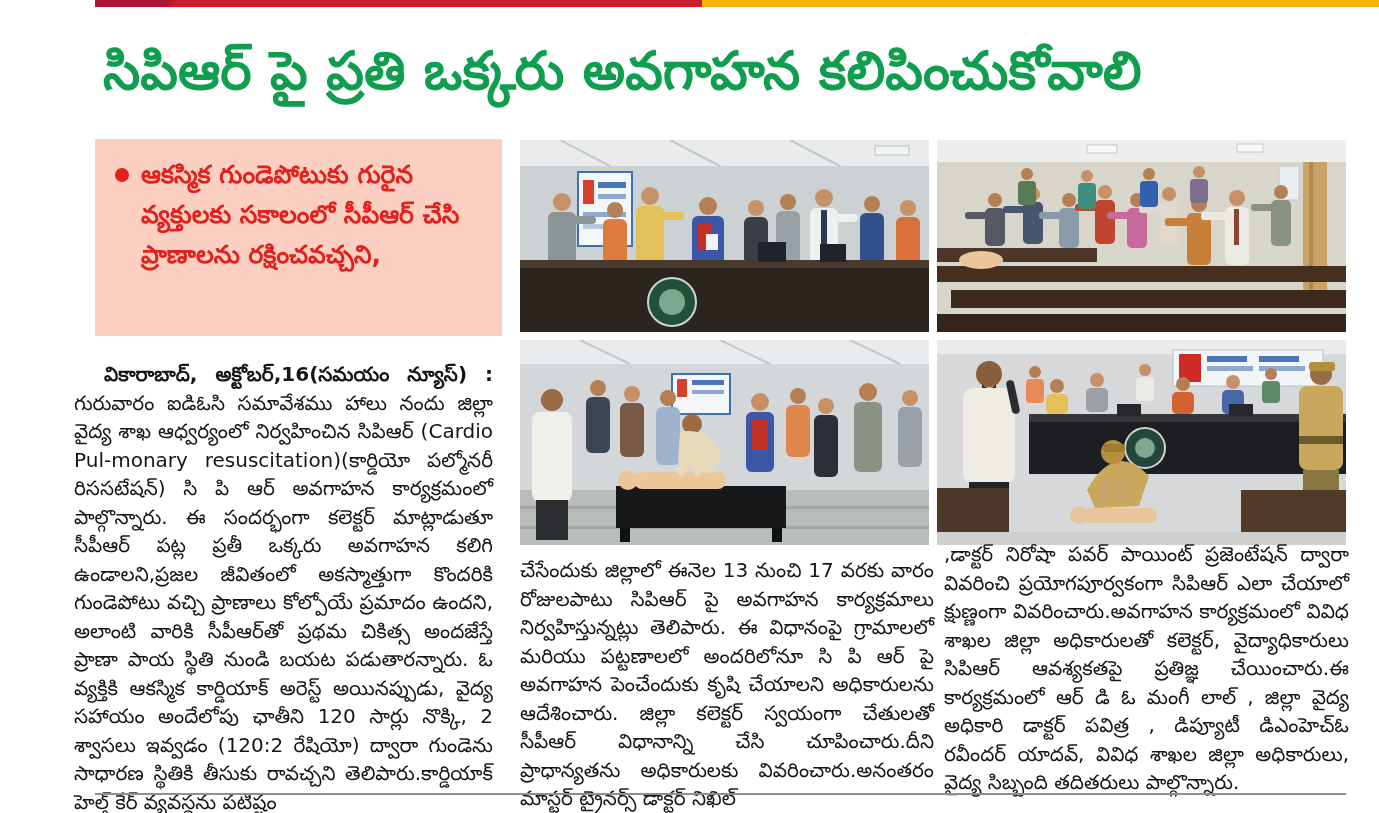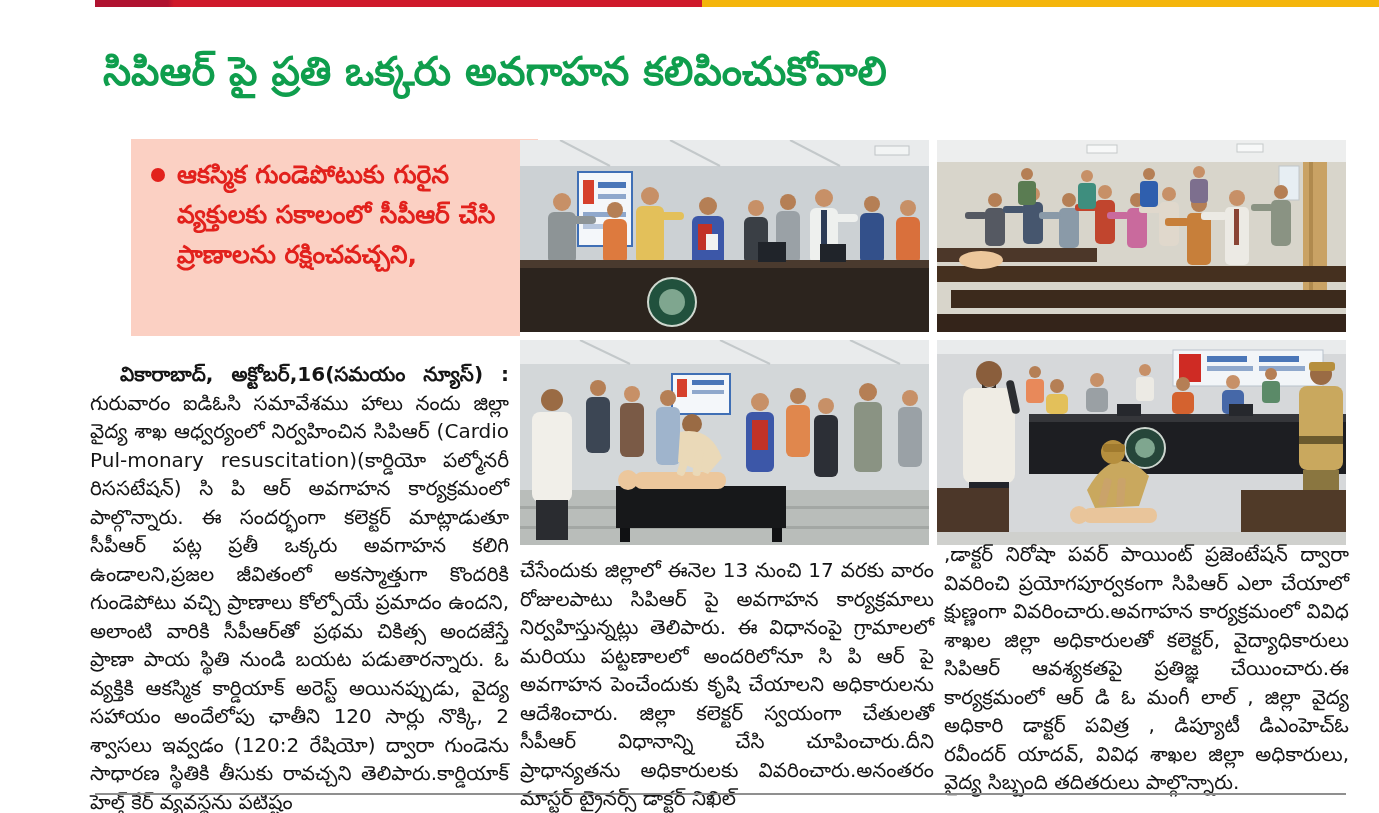--- a/index.html
+++ b/index.html
@@ -17,31 +17,30 @@
     position: absolute; left: 95px; top: 0; width: 607px; height: 7px;
     background: linear-gradient(to right, #b01330 0%, #b01330 12%, #cf1a2b 13%, #cf1a2b 100%);
   }
   .topbar-gold {
     position: absolute; left: 702px; top: 0; width: 677px; height: 7px;
     background: #f4b50b;
   }
   
   .headline {
     position: absolute; left: 103px; top: 36px; width: 1245px;
-    font-size: 40px; line-height: 70px; font-weight: 800;
+    font-size: 53px; line-height: 70px; font-weight: 800;
     color: #0f9e4d; letter-spacing: 0px;
     font-family: "DejaVu Sans", sans-serif;
     white-space: nowrap;
   }
   
   .highlight-box {
     position: absolute; left: 95px; top: 139px; width: 407px; height: 197px;
     background: #fbd0c3;
     padding: 16px 18px 10px 18px;
-    margin-left: 36px;
   }
   .bullet-item {
     display: flex; align-items: flex-start;
     color: #e2211c; font-weight: 700;
     font-size: 25px; line-height: 40px;
   }
   .bullet-dot {
     flex: 0 0 auto;
     width: 14px; height: 14px; border-radius: 50%;
     background: #e2211c; margin: 13px 12px 0 2px;
@@ -58,21 +57,21 @@
   .photo { width: 100%; height: 100%; overflow: hidden; background: #c9ced1; }
   .photo svg { display: block; width: 100%; height: 100%; }
   
   .col {
     position: absolute;
     color: #151515;
     font-size: 20px; line-height: 28.5px;
     text-align: justify;
     font-family: "DejaVu Sans", sans-serif;
   }
-  .col-1 { left: 90px;  top: 360px; width: 419px; height: 432px; }
+  .col-1 { left: 74px;  top: 360px; width: 419px; height: 432px; }
   .col-2 { left: 520px; top: 556px; width: 414px; height: 238px; }
   .col-3 { left: 944px; top: 540px; width: 405px; height: 238px; }
   .col-1 p { text-indent: 30px; }
   .dateline { font-weight: 700; }
   
   .bottom-rule {
     position: absolute; left: 95px; top: 793px; width: 1251px; height: 2px;
     background: #8f8f8f;
   }
 </style>

